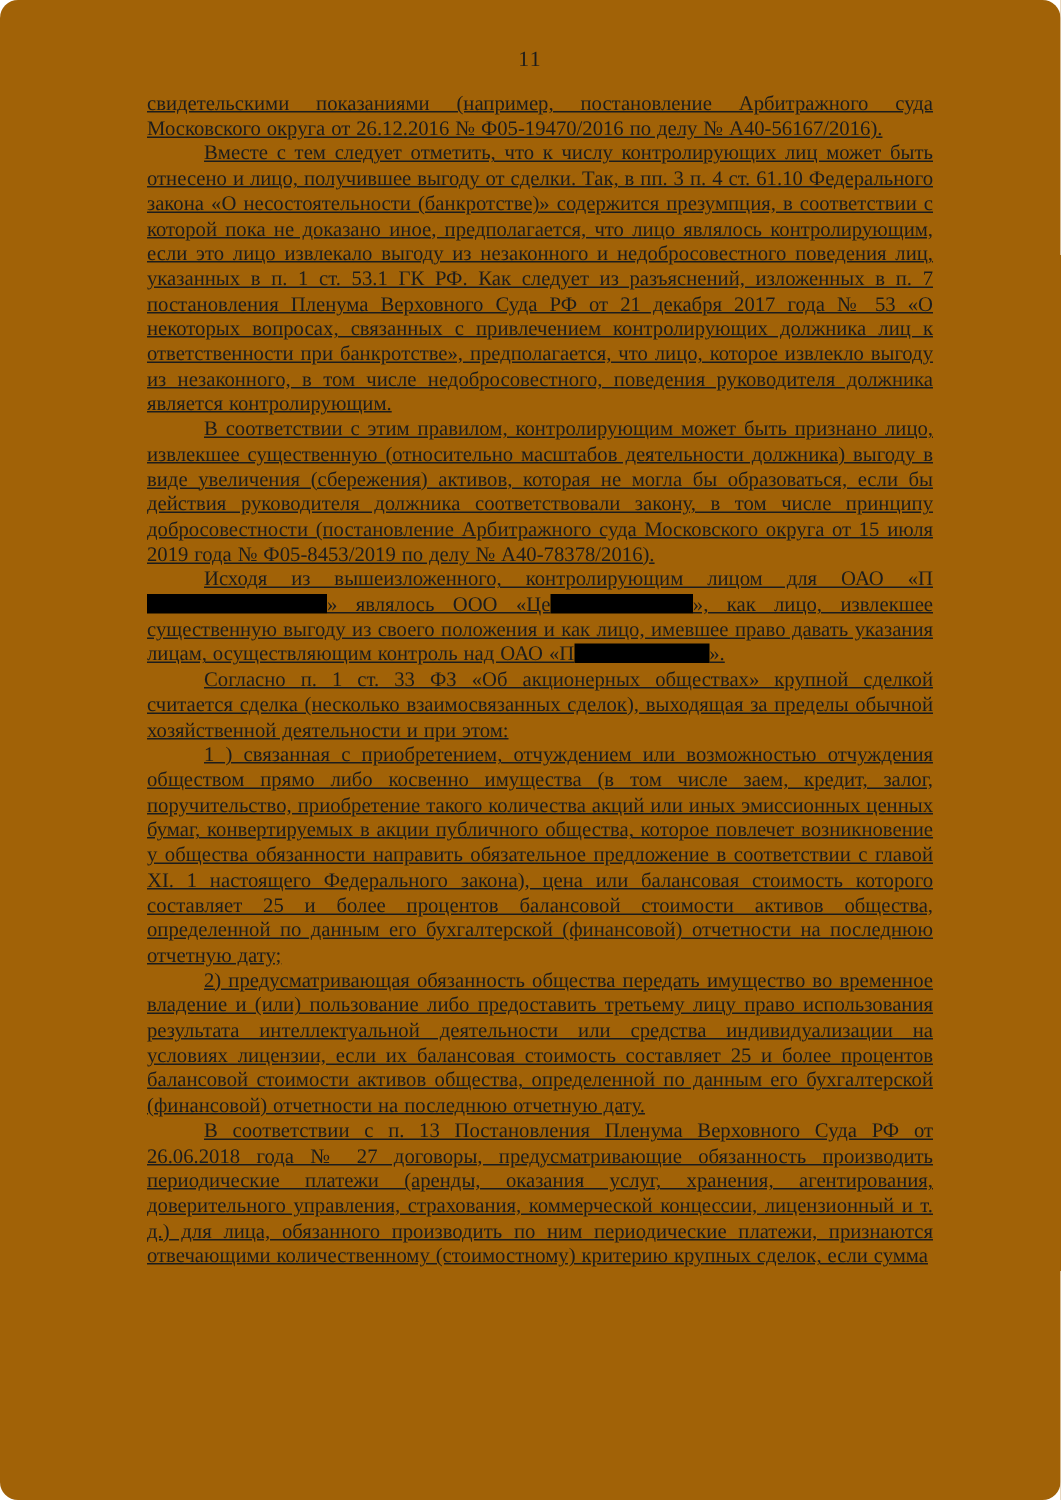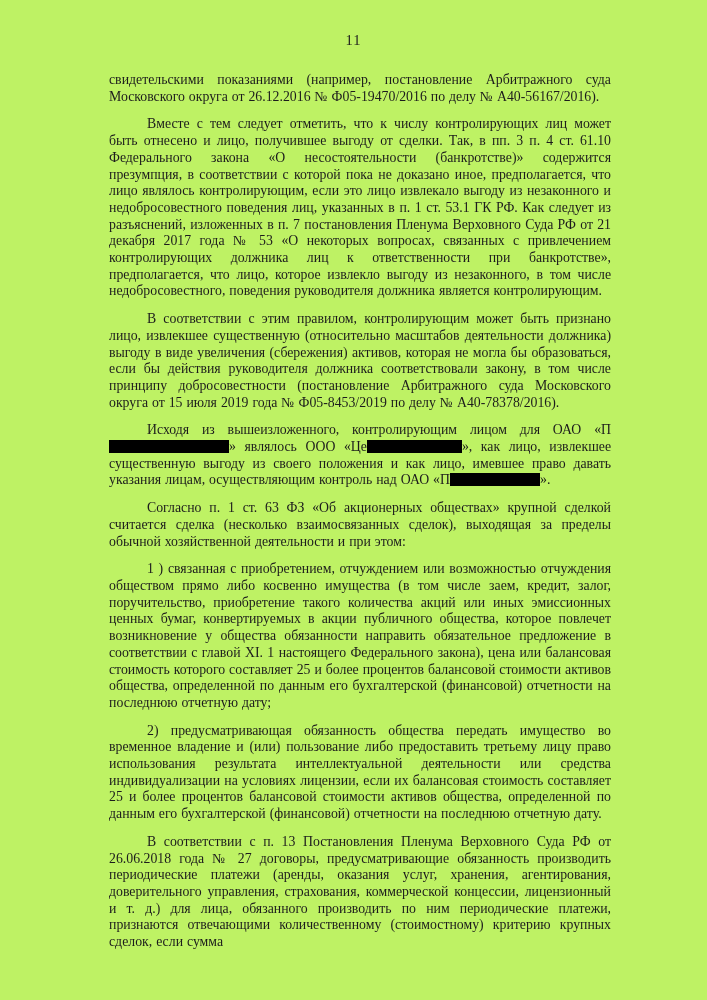--- a/index.html
+++ b/index.html
@@ -4,24 +4,25 @@
 <style>
   html, body {
     margin: 0;
     padding: 0;
     background: #ffffff;
   }
   .page {
     position: relative;
     width: 707px;
     height: 1000px;
-    background: #bef264;
+    background: #a16207;
     font-family: "Liberation Serif", serif;
     color: #1c1c1c;
     overflow: hidden;
+    border-radius: 12px;
   }
   .page-number {
     position: absolute;
     top: 32px;
     left: 0;
     width: 100%;
     text-align: center;
     font-size: 14.5px;
     letter-spacing: 1px;
   }
@@ -29,23 +30,24 @@
     position: absolute;
     top: 61px;
     left: 98px;
     width: 524px;
     font-size: 13.8px;
     line-height: 16.7px;
     text-align: justify;
     word-spacing: 0.5px;
   }
   .para {
-    margin: 11px;
+    margin: 0;
     padding: 0;
     text-indent: 38px;
+    text-decoration: underline;
   }
   .para.no-indent {
     text-indent: 0;
   }
   .redaction {
     display: inline-block;
     background: #000000;
     height: 13px;
     vertical-align: -2px;
   }
@@ -53,18 +55,18 @@
 </head>
 <body>
 
 <div class="page">
   <div class="page-number">11</div>
   <div class="body-text">
       <p class="para no-indent"><span>свидетельскими показаниями (например, постановление Арбитражного суда Московского округа от 26.12.2016 № Ф05-19470/2016 по делу № А40-56167/2016).</span></p>
       <p class="para"><span>Вместе с тем следует отметить, что к числу контролирующих лиц может быть отнесено и лицо, получившее выгоду от сделки. Так, в пп. 3 п. 4 ст. 61.10 Федерального закона «О несостоятельности (банкротстве)» содержится презумпция, в соответствии с которой пока не доказано иное, предполагается, что лицо являлось контролирующим, если это лицо извлекало выгоду из незаконного и недобросовестного поведения лиц, указанных в п. 1 ст. 53.1 ГК РФ. Как следует из разъяснений, изложенных в п. 7 постановления Пленума Верховного Суда РФ от 21 декабря 2017 года № 53 «О некоторых вопросах, связанных с привлечением контролирующих должника лиц к ответственности при банкротстве», предполагается, что лицо, которое извлекло выгоду из незаконного, в том числе недобросовестного, поведения руководителя должника является контролирующим.</span></p>
       <p class="para"><span>В соответствии с этим правилом, контролирующим может быть признано лицо, извлекшее существенную (относительно масштабов деятельности должника) выгоду в виде увеличения (сбережения) активов, которая не могла бы образоваться, если бы действия руководителя должника соответствовали закону, в том числе принципу добросовестности (постановление Арбитражного суда Московского округа от 15 июля 2019 года № Ф05-8453/2019 по делу № А40-78378/2016).</span></p>
       <p class="para"><span>Исходя из вышеизложенного, контролирующим лицом для ОАО «П</span><span class="redaction" style="width: 120px;"></span><span>» являлось ООО «Це</span><span class="redaction" style="width: 95px;"></span><span>», как лицо, извлекшее существенную выгоду из своего положения и как лицо, имевшее право давать указания лицам, осуществляющим контроль над ОАО «П</span><span class="redaction" style="width: 90px;"></span><span>».</span></p>
-      <p class="para"><span>Согласно п. 1 ст. 63 ФЗ «Об акционерных обществах» крупной сделкой считается сделка (несколько взаимосвязанных сделок), выходящая за пределы обычной хозяйственной деятельности и при этом:</span></p>
+      <p class="para"><span>Согласно п. 1 ст. 33 ФЗ «Об акционерных обществах» крупной сделкой считается сделка (несколько взаимосвязанных сделок), выходящая за пределы обычной хозяйственной деятельности и при этом:</span></p>
       <p class="para"><span>1 ) связанная с приобретением, отчуждением или возможностью отчуждения обществом прямо либо косвенно имущества (в том числе заем, кредит, залог, поручительство, приобретение такого количества акций или иных эмиссионных ценных бумаг, конвертируемых в акции публичного общества, которое повлечет возникновение у общества обязанности направить обязательное предложение в соответствии с главой XI. 1 настоящего Федерального закона), цена или балансовая стоимость которого составляет 25 и более процентов балансовой стоимости активов общества, определенной по данным его бухгалтерской (финансовой) отчетности на последнюю отчетную дату;</span></p>
       <p class="para"><span>2) предусматривающая обязанность общества передать имущество во временное владение и (или) пользование либо предоставить третьему лицу право использования результата интеллектуальной деятельности или средства индивидуализации на условиях лицензии, если их балансовая стоимость составляет 25 и более процентов балансовой стоимости активов общества, определенной по данным его бухгалтерской (финансовой) отчетности на последнюю отчетную дату.</span></p>
       <p class="para"><span>В соответствии с п. 13 Постановления Пленума Верховного Суда РФ от 26.06.2018 года № 27 договоры, предусматривающие обязанность производить периодические платежи (аренды, оказания услуг, хранения, агентирования, доверительного управления, страхования, коммерческой концессии, лицензионный и т. д.) для лица, обязанного производить по ним периодические платежи, признаются отвечающими количественному (стоимостному) критерию крупных сделок, если сумма</span></p>
     </div>
 </div>
 
 </body></html>

